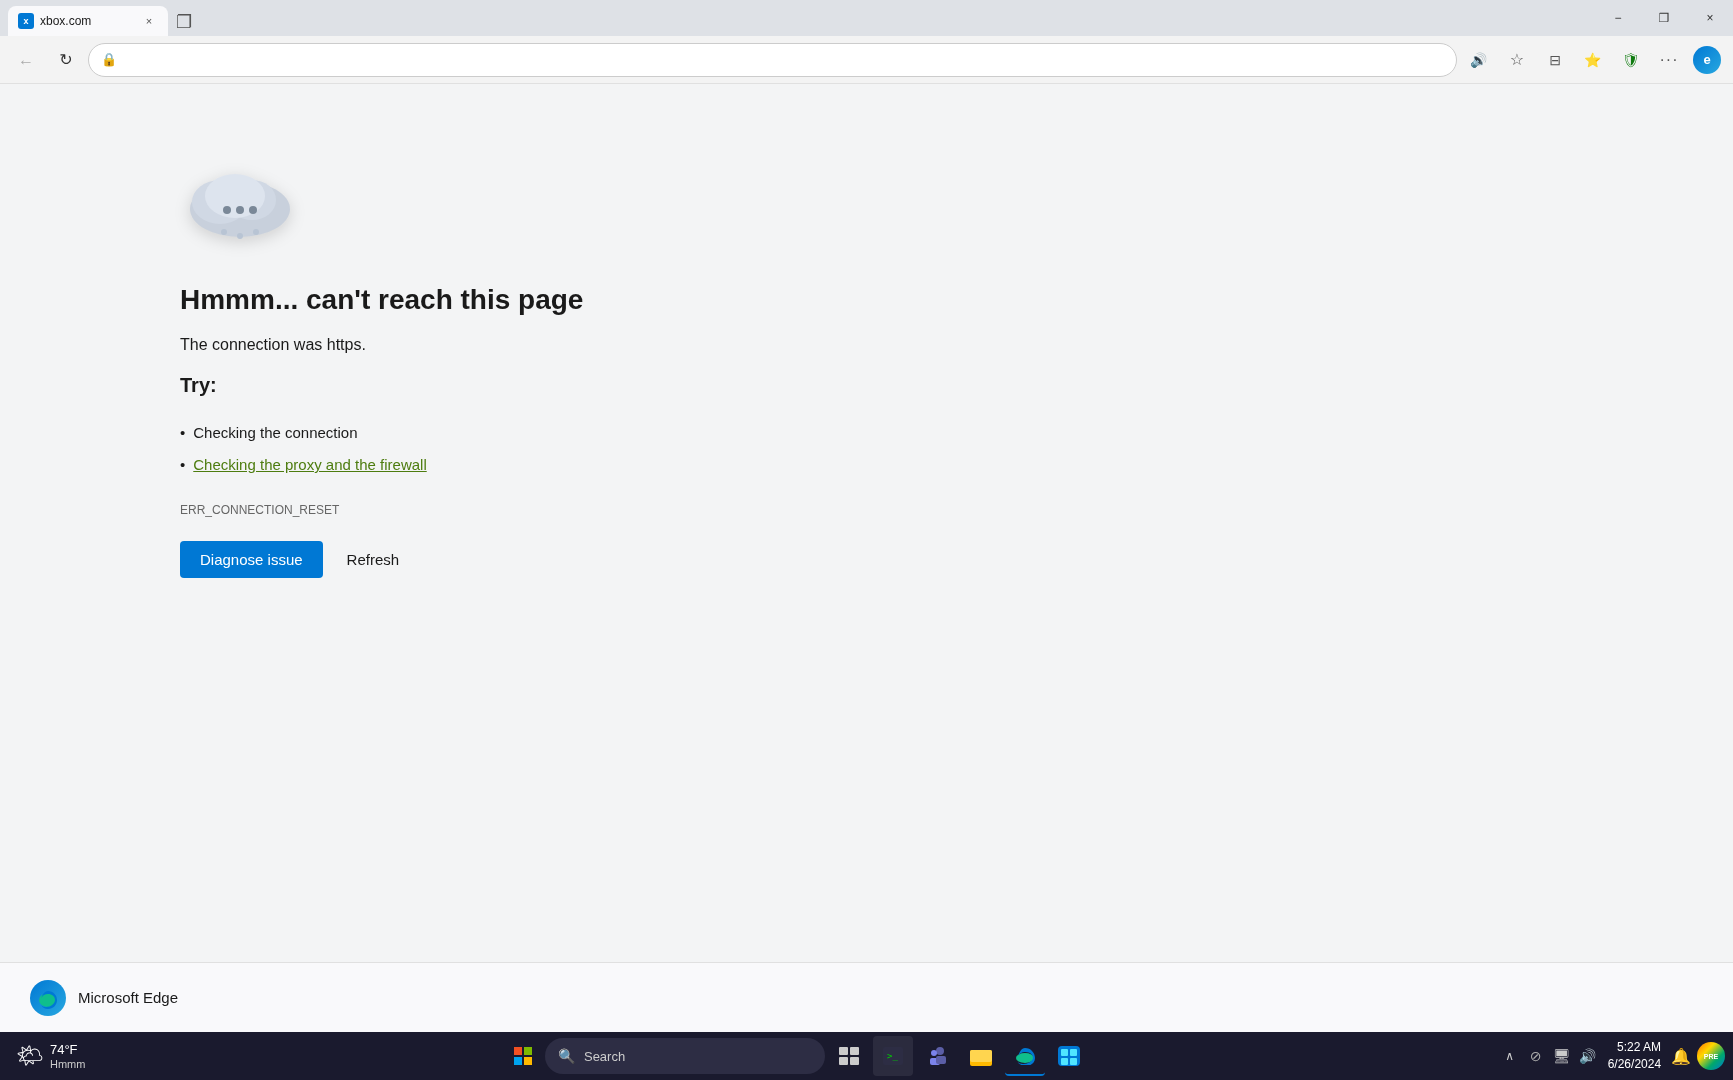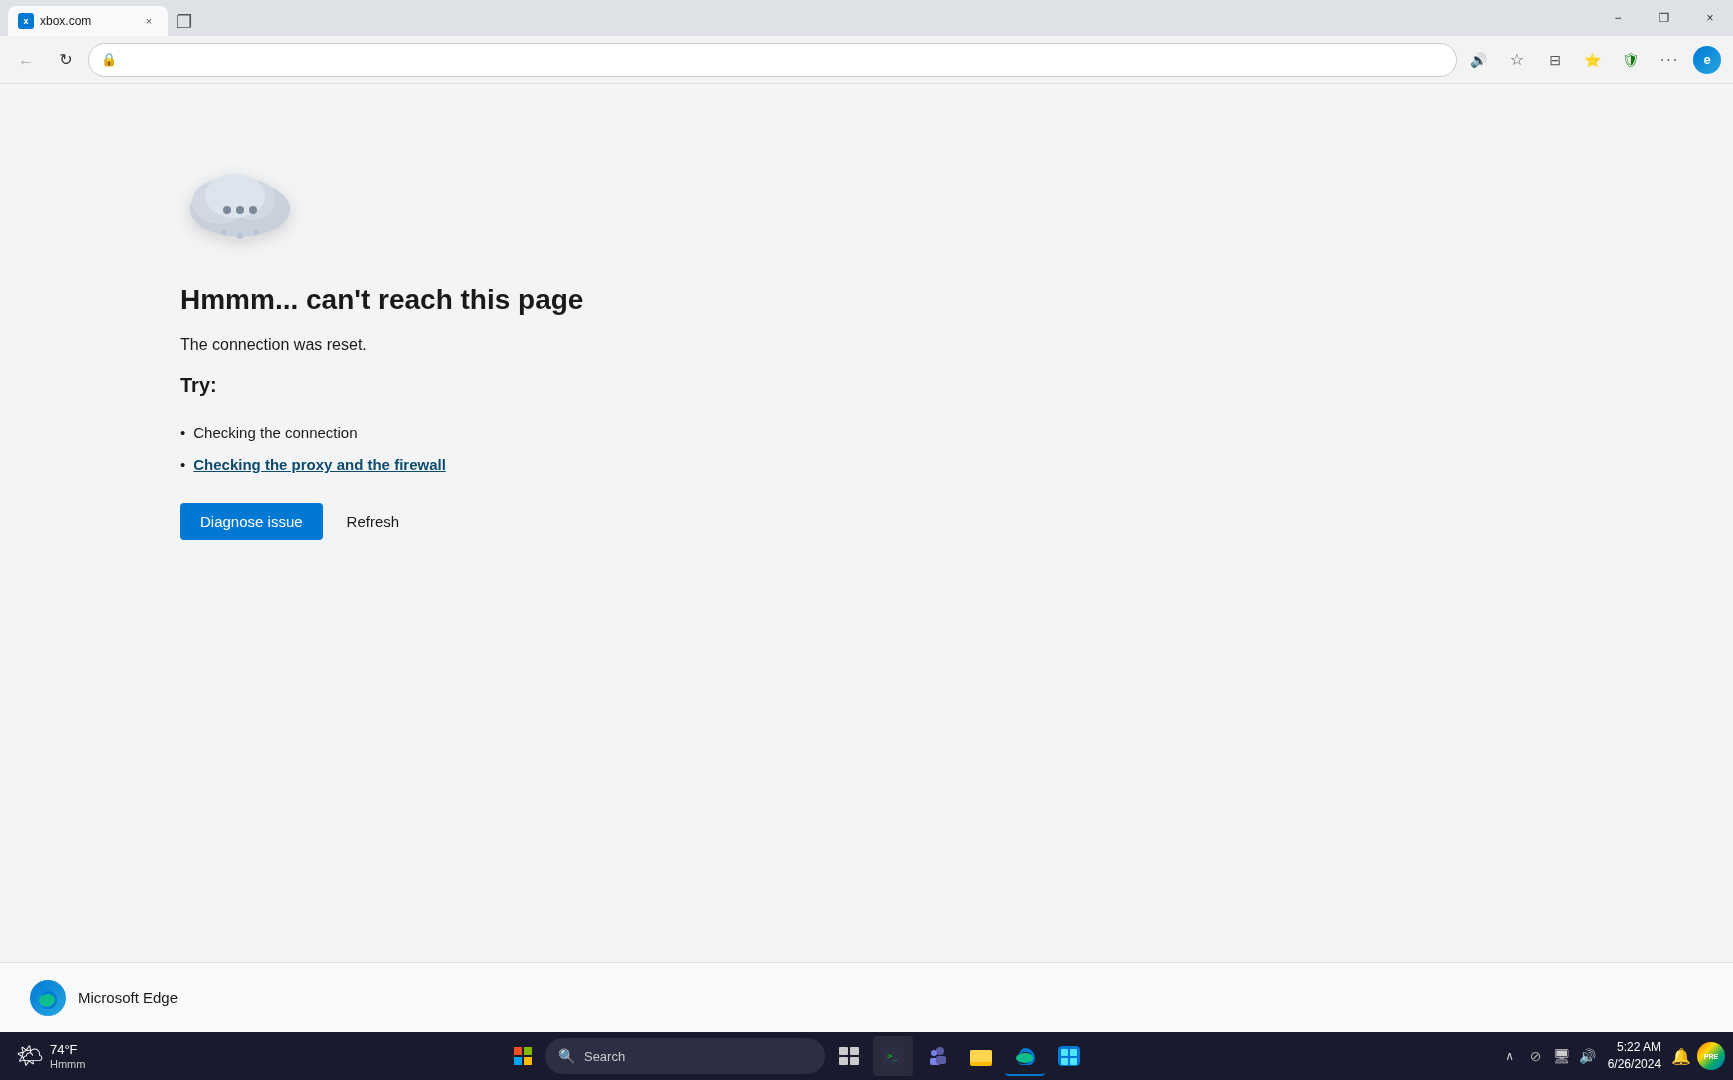--- a/index.html
+++ b/index.html
@@ -157,24 +157,23 @@
       display: flex;
       align-items: center;
       gap: 8px;
       margin-top: 15px;
     }
     .try-list li::before {
       content: '•';
       color: #1a1a1a;
     }
     .try-list a {
-      color: #0c4a6e;
+      color: #4d7c0f;
       text-decoration: underline;
       cursor: pointer;
-      font-weight: bold;
     }
     .error-code {
       font-size: 12px;
       color: #666;
       margin-bottom: 24px;
     }
     .error-actions {
       display: flex;
       gap: 12px;
       align-items: center;
@@ -376,30 +375,31 @@
           <circle cx="60" cy="46" r="4" fill="#7a8898"></circle>
           <circle cx="73" cy="46" r="4" fill="#7a8898"></circle>
 
           <circle cx="44" cy="68" r="3" fill="#b8c4d4"></circle>
           <circle cx="60" cy="72" r="3" fill="#b8c4d4"></circle>
           <circle cx="76" cy="68" r="3" fill="#b8c4d4"></circle>
         </svg>
       </div>
 
       <h1 class="error-title">Hmmm... can't reach this page</h1>
-      <p class="error-subtitle">The connection was reset.</p>
+      <p class="error-subtitle">The connection was https.</p>
       <p class="try-label">Try:</p>
       <ul class="try-list">
         <li>
           <span>Checking the connection</span>
         </li>
         <li>
           <a>Checking the proxy and the firewall</a>
         </li>
       </ul>
+      <p class="error-code">ERR_CONNECTION_RESET</p>
       <div class="error-actions">
         <button class="btn-diagnose">Diagnose issue</button>
         <button class="btn-refresh">Refresh</button>
       </div>
     </div>
 
     <div class="edge-promo">
       <div class="edge-logo">
         <svg width="22" height="22" viewBox="0 0 22 22">
           <ellipse cx="11" cy="13" rx="9" ry="7" fill="#0fbe8c"></ellipse>

